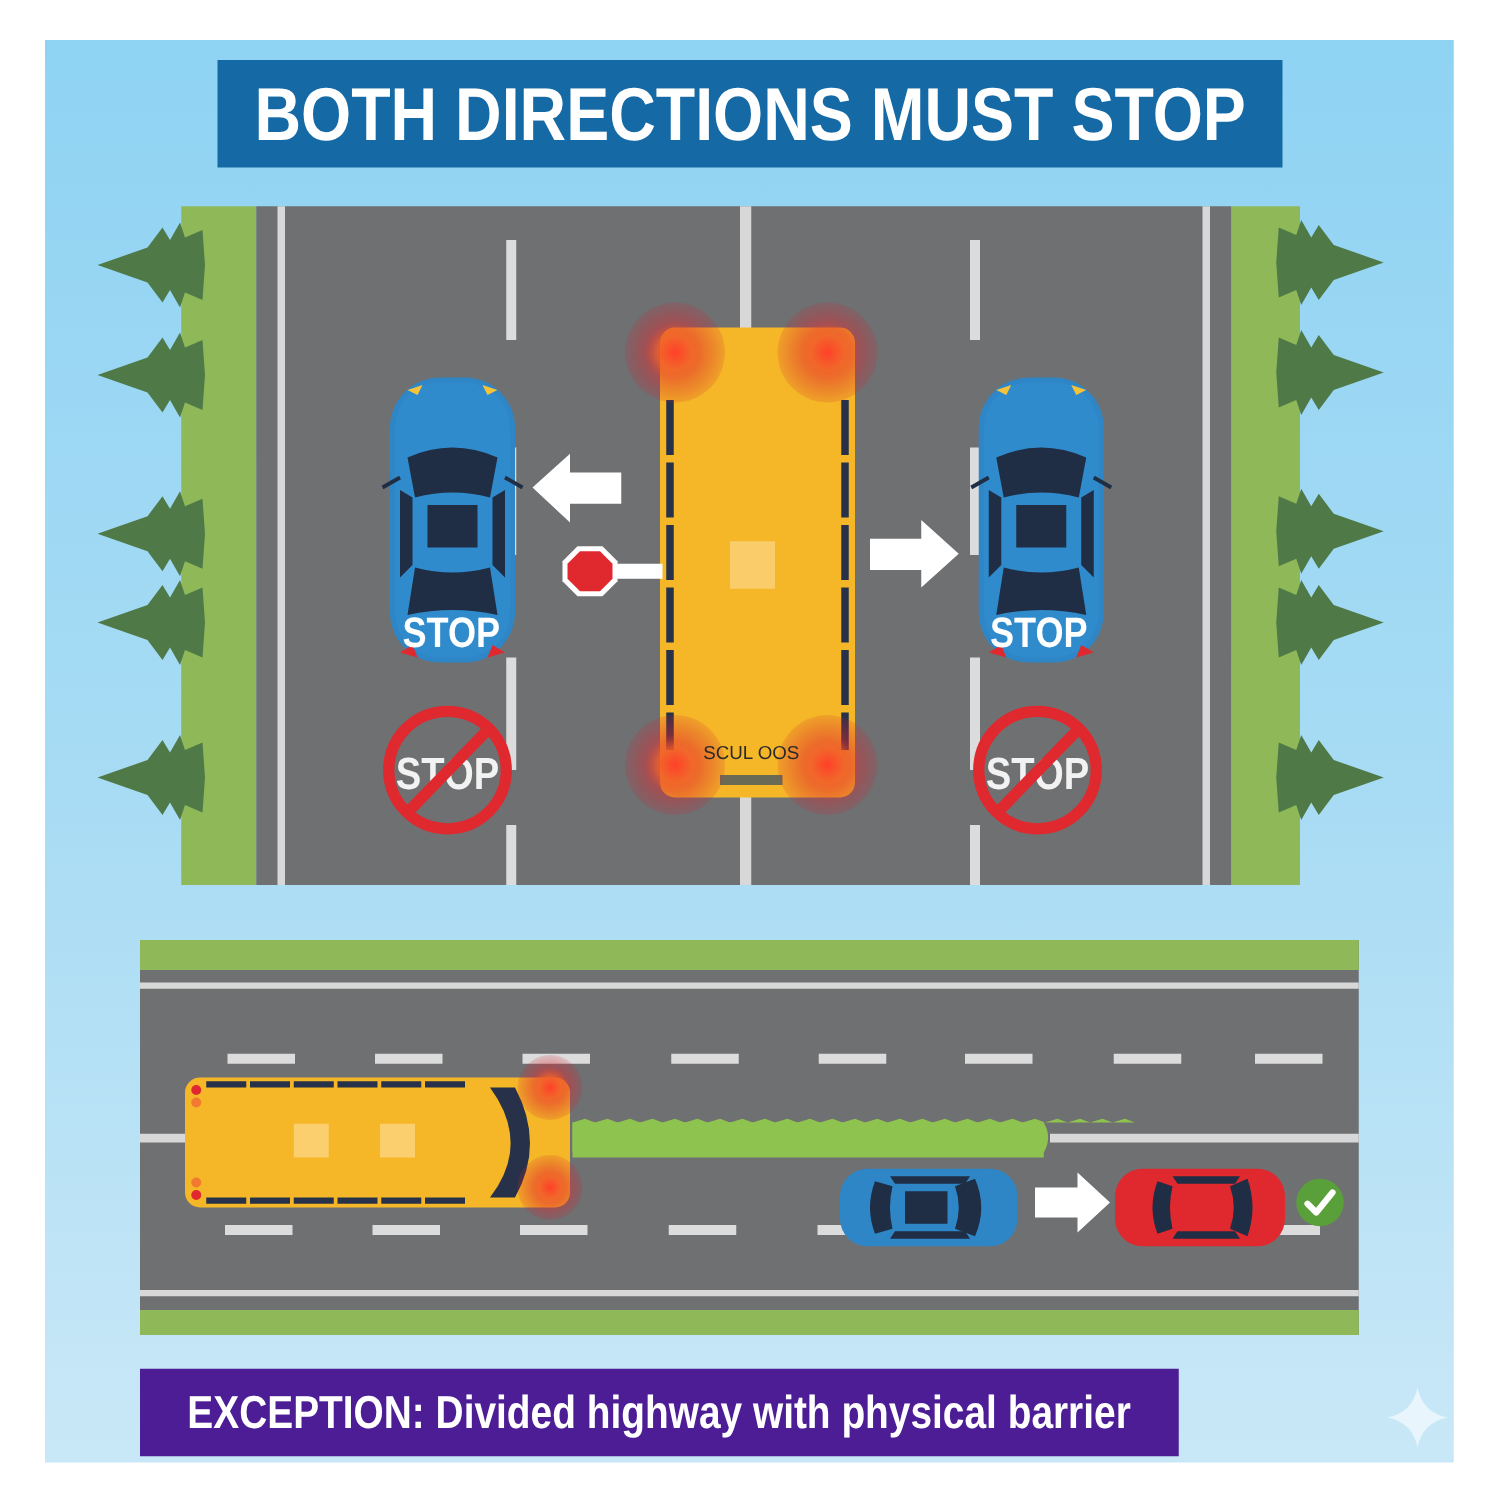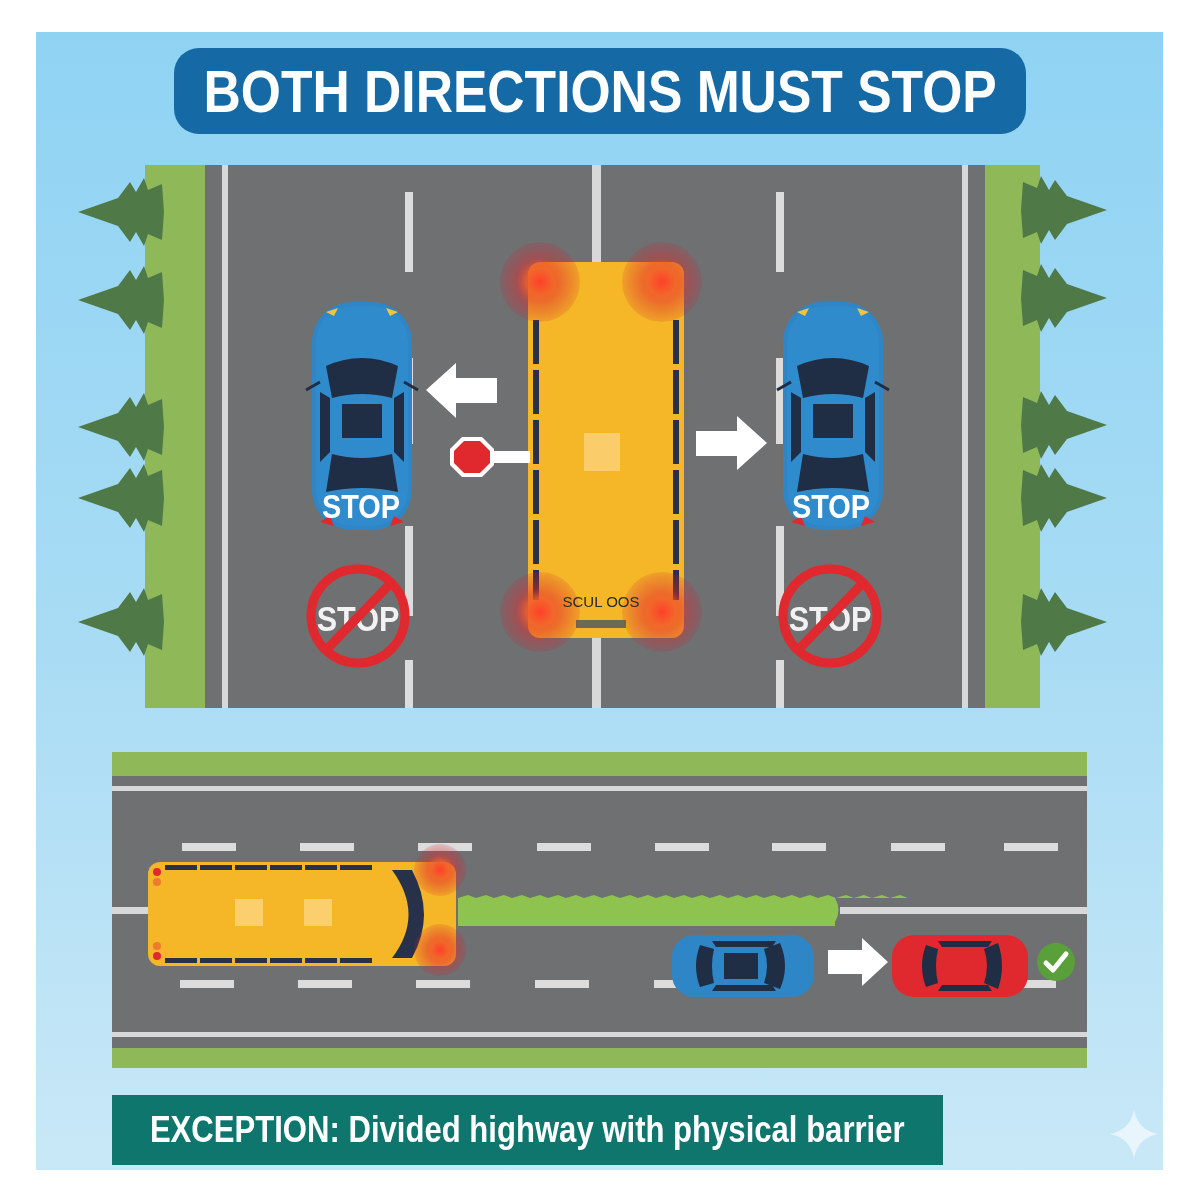--- a/index.html
+++ b/index.html
@@ -1,21 +1,21 @@
 <!DOCTYPE html>
 <html><head>
 <meta charset="utf-8">
 <style>
   html,body{margin:0;padding:0;background:#ffffff;}
   body{width:1200px;height:1200px;position:relative;overflow:hidden;font-family:"Liberation Sans","DejaVu Sans",sans-serif;}
   .sky{position:absolute;left:36px;top:32px;width:1127px;height:1138px;background:linear-gradient(180deg,#8fd3f3 0%,#a9dcf4 55%,#c9e8f7 100%);}
-  .title-banner{position:absolute;left:174px;top:48px;width:852px;height:86px;background:#156aa6;display:flex;align-items:center;justify-content:center;border-radius:25px;}
+  .title-banner{position:absolute;left:174px;top:48px;width:852px;height:86px;background:#156aa6;display:flex;align-items:center;justify-content:center;}
   .title-banner span{color:#fff;font-weight:bold;font-size:60px;letter-spacing:0px;transform:scaleX(0.86);white-space:nowrap;display:inline-block;}
   .scene{position:absolute;left:0;top:0;width:1200px;height:1200px;}
-  .exception-banner{position:absolute;left:112px;top:1095px;width:831px;height:70px;background:#0f766e;display:flex;align-items:center;justify-content:center;}
+  .exception-banner{position:absolute;left:112px;top:1095px;width:831px;height:70px;background:#4c1d95;display:flex;align-items:center;justify-content:center;}
   .exception-banner span{color:#fff;font-weight:bold;font-size:37px;transform:scaleX(0.84);white-space:nowrap;display:inline-block;}
   .sparkle{position:absolute;left:1106px;top:1106px;width:56px;height:56px;}
 </style>
 </head>
 <body>
 
 <div class="sky"></div>
 
 <div class="title-banner">
   <span>BOTH DIRECTIONS MUST STOP</span>

